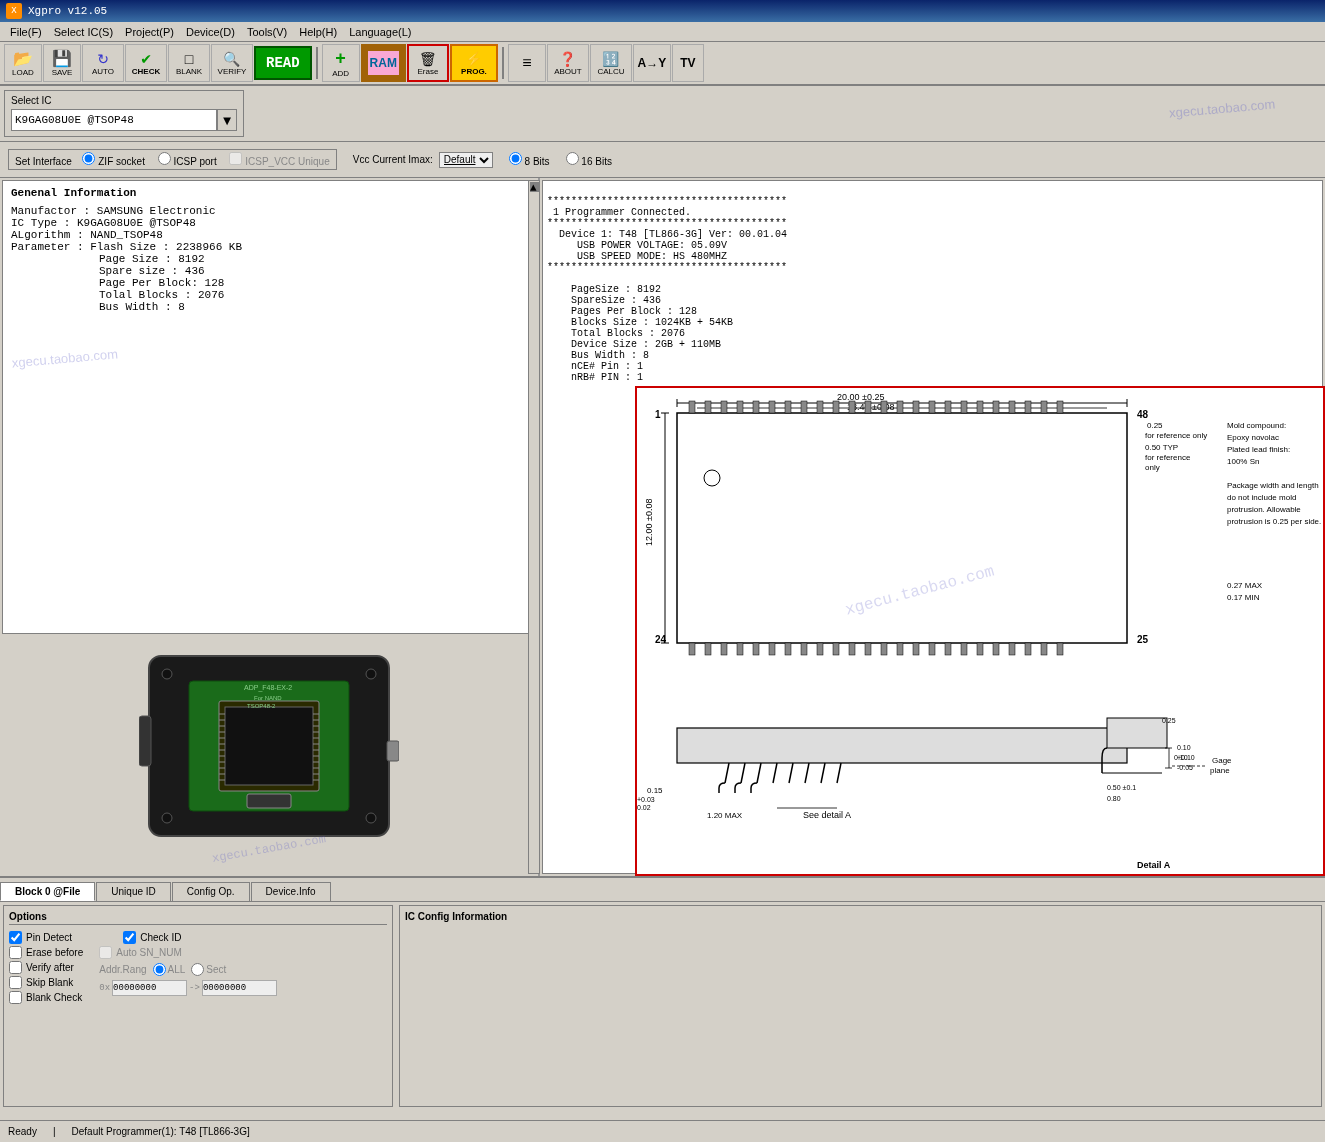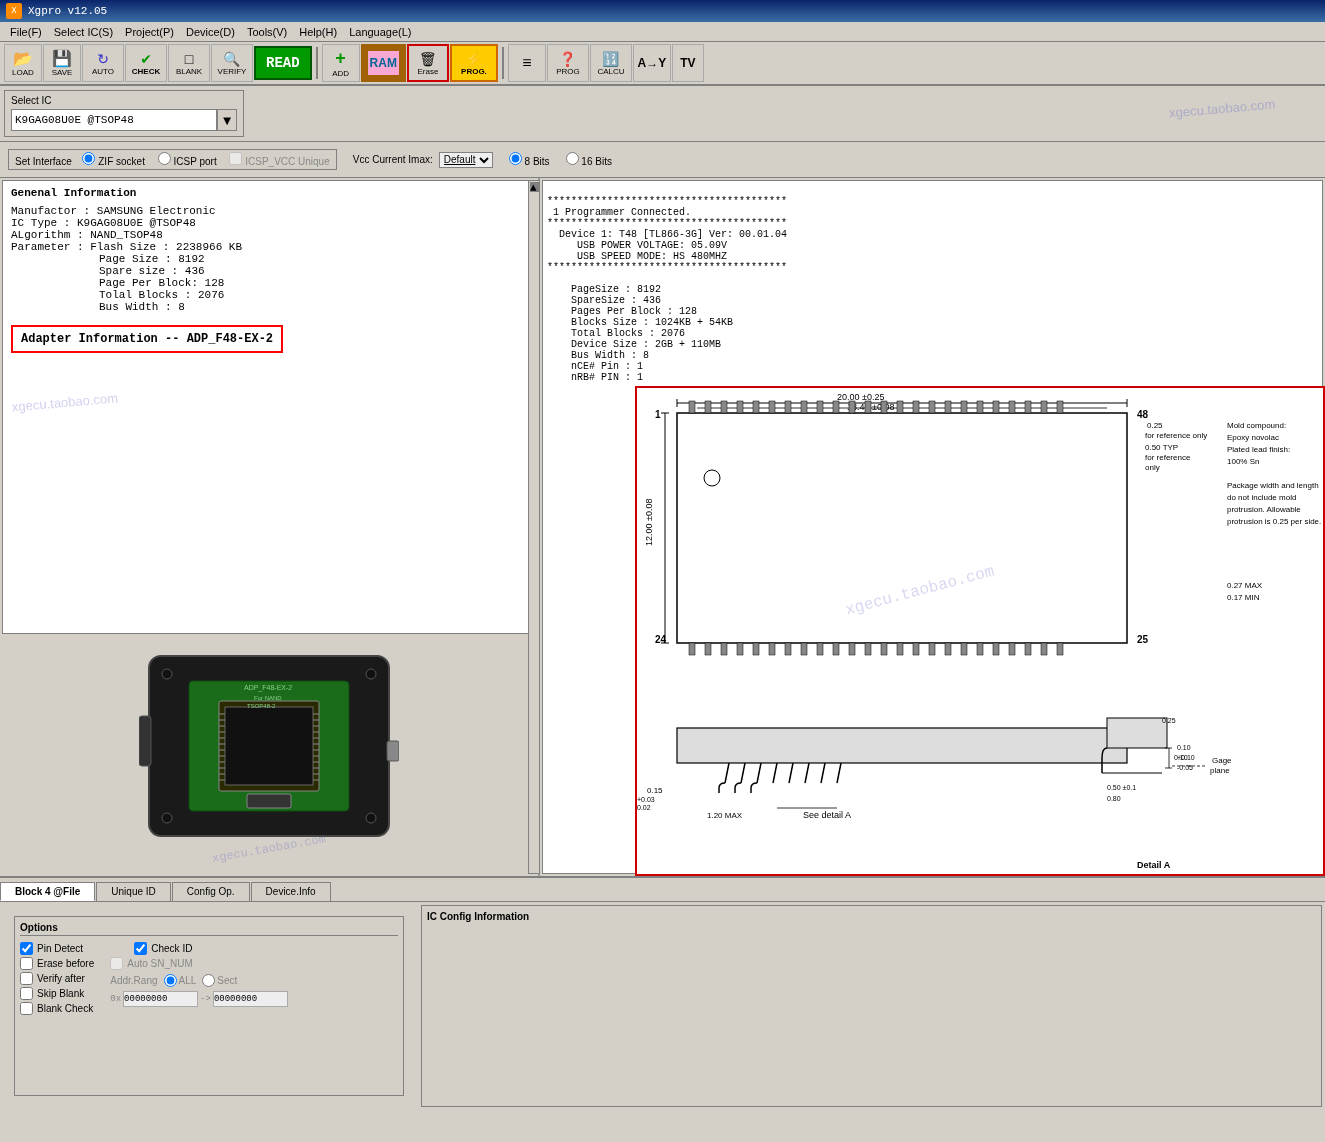--- a/index.html
+++ b/index.html
@@ -104,21 +104,21 @@
     </div>
 
     <div style="width:2px;height:32px;background:#808080;margin:0 3px;"></div>
 
     <div class="toolbar-btn" style="display:flex;flex-direction:column;align-items:center;justify-content:center;min-width:38px;height:38px;border:1px solid #aaa;background:#d4d0c8;cursor:pointer;padding:2px;">
       <span style="font-size:16px;">≡</span>
     </div>
 
     <div class="toolbar-btn" style="display:flex;flex-direction:column;align-items:center;justify-content:center;min-width:42px;height:38px;border:1px solid #aaa;background:#d4d0c8;cursor:pointer;padding:2px;">
       <span style="font-size:14px;">❓</span>
-      <span style="font-size:8px;font-family:'Segoe UI',sans-serif;">PROG</span>
+      <span style="font-size:8px;font-family:'Segoe UI',sans-serif;">ABOUT</span>
     </div>
 
     <div class="toolbar-btn" style="display:flex;flex-direction:column;align-items:center;justify-content:center;min-width:42px;height:38px;border:1px solid #aaa;background:#d4d0c8;cursor:pointer;padding:2px;">
       <span style="font-size:14px;">🔢</span>
       <span style="font-size:8px;font-family:'Segoe UI',sans-serif;">CALCU</span>
     </div>
 
     <div class="toolbar-btn" style="display:flex;flex-direction:column;align-items:center;justify-content:center;min-width:38px;height:38px;border:1px solid #aaa;background:#d4d0c8;cursor:pointer;padding:2px;">
       <span style="font-size:12px;font-weight:bold;">A→Y</span>
     </div>
@@ -189,23 +189,20 @@
           <div>ALgorithm   : NAND_TSOP48</div>
           <div>Parameter   : Flash Size    : 2238966 KB</div>
           <div style="padding-left:88px;">Page Size     : 8192</div>
           <div style="padding-left:88px;">Spare size    : 436</div>
           <div style="padding-left:88px;">Page Per Block: 128</div>
           <div style="padding-left:88px;">Tolal Blocks  : 2076</div>
           <div style="padding-left:88px;">Bus Width     : 8</div>
         </div>
         
         
-        <div style="border:2px solid #ff0000;padding:5px 8px;display:inline-block;margin:4px 0;background:white;">
-          <span style="font-family:'Courier New',monospace;font-size:12px;font-weight:bold;">Adapter Information -- ADP_F48-EX-2</span>
-        </div>
         
         
         <div style="color:rgba(100,100,200,0.3);font-size:13px;font-family:Arial;transform:rotate(-5deg);pointer-events:none;margin:20px 0;">xgecu.taobao.com</div>
       </div>
 
       <div style="height:240px;display:flex;align-items:center;justify-content:center;position:relative;overflow:hidden;">
 
         <svg width="260" height="220" viewBox="0 0 260 220">
 
           <rect x="10" y="10" width="240" height="180" rx="12" ry="12" fill="#1a1a1a" stroke="#444" stroke-width="2"></rect>
@@ -445,29 +442,29 @@
 
         <text x="500" y="480" font-size="9" font-family="Arial" font-weight="bold">Detail A</text>
       </svg>
     </div>
 
   </div>
 
   <div style="height:232px;border-top:2px solid #808080;background:#d4d0c8;">
 
     <div style="display:flex;background:#d4d0c8;padding-top:2px;border-bottom:1px solid #808080;">
-      <div class="tab-btn active" style="padding:3px 14px;border:1px solid #808080;border-bottom:1px solid white;background:white;cursor:pointer;font-family:'Segoe UI',sans-serif;font-size:10px;font-weight:bold;margin-right:1px;">Block 4 @File</div>
+      <div class="tab-btn active" style="padding:3px 14px;border:1px solid #808080;border-bottom:1px solid white;background:white;cursor:pointer;font-family:'Segoe UI',sans-serif;font-size:10px;font-weight:bold;margin-right:1px;">Block 0 @File</div>
       <div class="tab-btn" style="padding:3px 14px;border:1px solid #808080;border-bottom:none;background:#d4d0c8;cursor:pointer;font-family:'Segoe UI',sans-serif;font-size:10px;margin-right:1px;">Unique ID</div>
       <div class="tab-btn" style="padding:3px 14px;border:1px solid #808080;border-bottom:none;background:#d4d0c8;cursor:pointer;font-family:'Segoe UI',sans-serif;font-size:10px;margin-right:1px;">Config Op.</div>
       <div class="tab-btn" style="padding:3px 14px;border:1px solid #808080;border-bottom:none;background:#d4d0c8;cursor:pointer;font-family:'Segoe UI',sans-serif;font-size:10px;margin-right:1px;">Device.Info</div>
     </div>
 
     <div style="display:flex;height:calc(232px - 24px);">
 
-      <div style="width:390px;border:1px solid #808080;margin:14px;padding:5px;background:#d4d0c8;">
+      <div style="width:390px;border:1px solid #808080;margin:3px;padding:5px;background:#d4d0c8;">
         <div style="font-family:'Segoe UI',sans-serif;font-size:10px;font-weight:bold;border-bottom:1px solid #808080;margin-bottom:4px;padding-bottom:2px;">Options</div>
 
         <div style="display:flex;gap:16px;">
 
           <div>
             <label style="display:flex;align-items:center;gap:4px;font-family:'Segoe UI',sans-serif;font-size:10px;margin:2px 0;">
               <input type="checkbox" checked="" style="">
               <span>Pin Detect</span>
             </label>
             <label style="display:flex;align-items:center;gap:4px;font-family:'Segoe UI',sans-serif;font-size:10px;margin:2px 0;">
@@ -518,14 +515,19 @@
           </div>
         </div>
       </div>
 
       <div style="flex:1;border:1px solid #808080;margin:3px;padding:5px;background:#d4d0c8;">
         <div style="font-family:'Segoe UI',sans-serif;font-size:10px;font-weight:bold;">IC Config Information</div>
       </div>
     </div>
   </div>
 
+  <div style="background:#d4d0c8;border-top:1px solid #808080;padding:2px 8px;display:flex;gap:16px;font-size:10px;font-family:'Segoe UI',sans-serif;height:22px;align-items:center;position:absolute;bottom:0;left:0;right:0;">
+    <span>Ready</span>
+    <span>|</span>
+    <span>Default Programmer(1): T48 [TL866-3G]</span>
+  </div>
 
 </div>
 
 </body></html>

